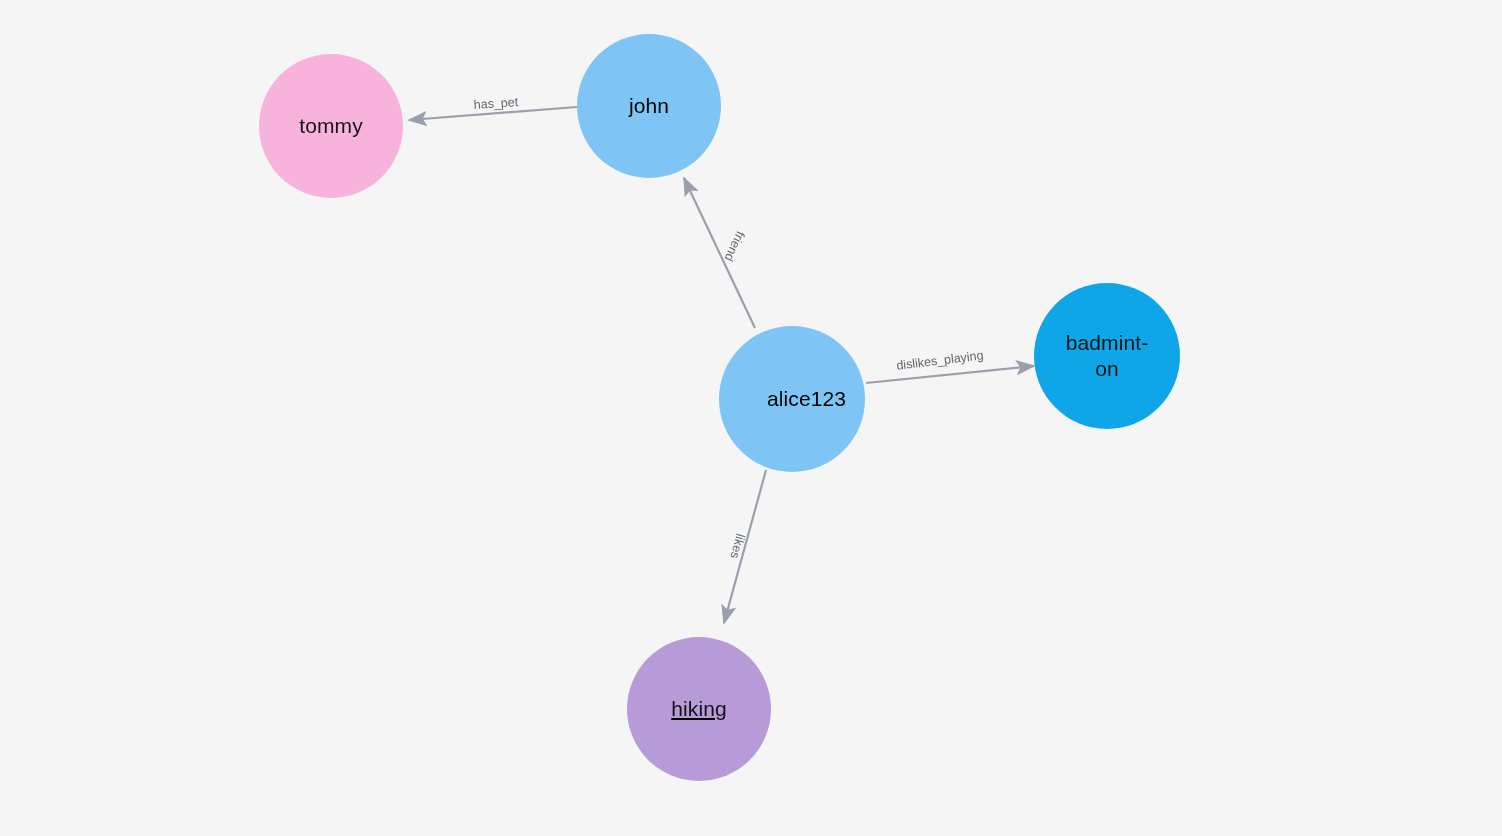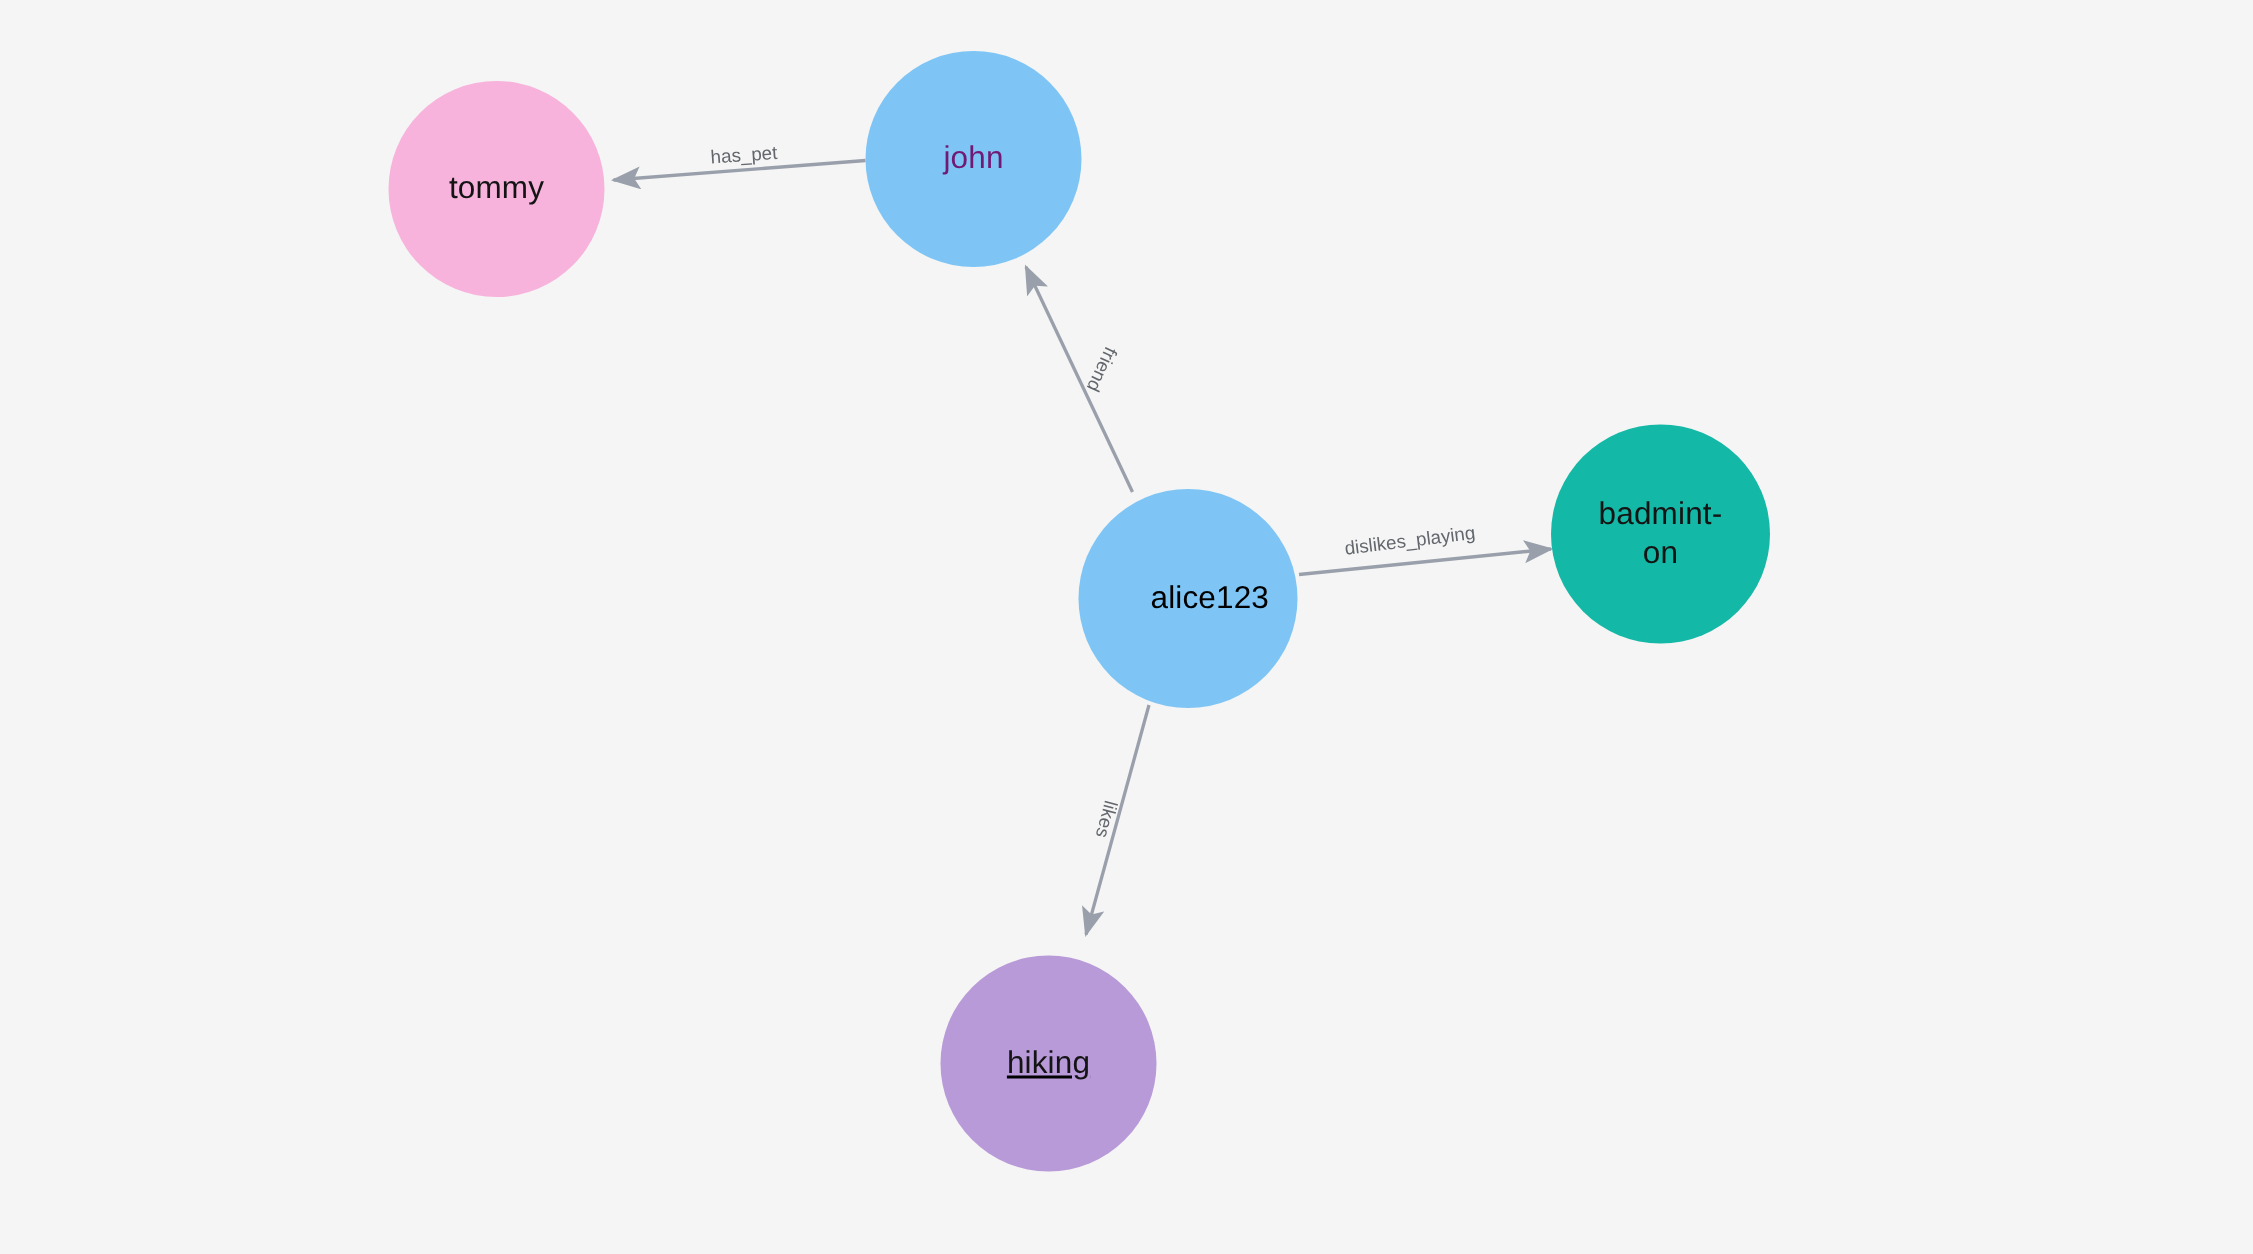--- a/index.html
+++ b/index.html
@@ -70,26 +70,26 @@
         <line x1="866" y1="383" x2="1034" y2="366" stroke="#9aa0ab" stroke-width="2.2" marker-end="url(#arrowhead)"></line>
         <line x1="766" y1="470" x2="724" y2="623" stroke="#9aa0ab" stroke-width="2.2" marker-end="url(#arrowhead)"></line>
       </g>
   </svg>
 
   <div id="node-layer">
       <div class="node" style="left: 259px; top: 54px; width: 144px; height: 144px; background: rgb(247, 179, 220);">
         <span class="node-label" style="color: rgb(20, 20, 20); text-align: center;">tommy</span>
       </div>
       <div class="node" style="left: 577px; top: 34px; width: 144px; height: 144px; background: rgb(126, 197, 245);">
-        <span class="node-label" style="color: #701a75;">john</span>
+        <span class="node-label" style="color: #000000;">john</span>
       </div>
       <div class="node" style="left: 719px; top: 326px; width: 146px; height: 146px; background: rgb(126, 197, 245);">
         <span class="node-label" style="color: #000000; margin-left: 29px;">alice123</span>
       </div>
-      <div class="node" style="left: 1034px; top: 283px; width: 146px; height: 146px; background: #14b8a6;">
+      <div class="node" style="left: 1034px; top: 283px; width: 146px; height: 146px; background: #0ea5e9;">
         <span class="node-label" style="color: rgb(20, 20, 20);">badmint-
 on</span>
       </div>
       <div class="node" style="left: 627px; top: 637px; width: 144px; height: 144px; background: rgb(185, 154, 217); text-decoration: underline;">
         <span class="node-label" style="color: rgb(20, 20, 20);">hiking</span>
       </div>
     </div>
   <div id="edge-label-layer">
       <span class="edge-label" style="color: rgb(99, 103, 109); left: 496px; top: 104px; transform: translate(-50%, -50%) rotate(-4deg);">has_pet</span>
       <span class="edge-label" style="color: rgb(99, 103, 109); left: 734px; top: 246px; transform: translate(-50%, -50%) rotate(115deg);">friend</span>

